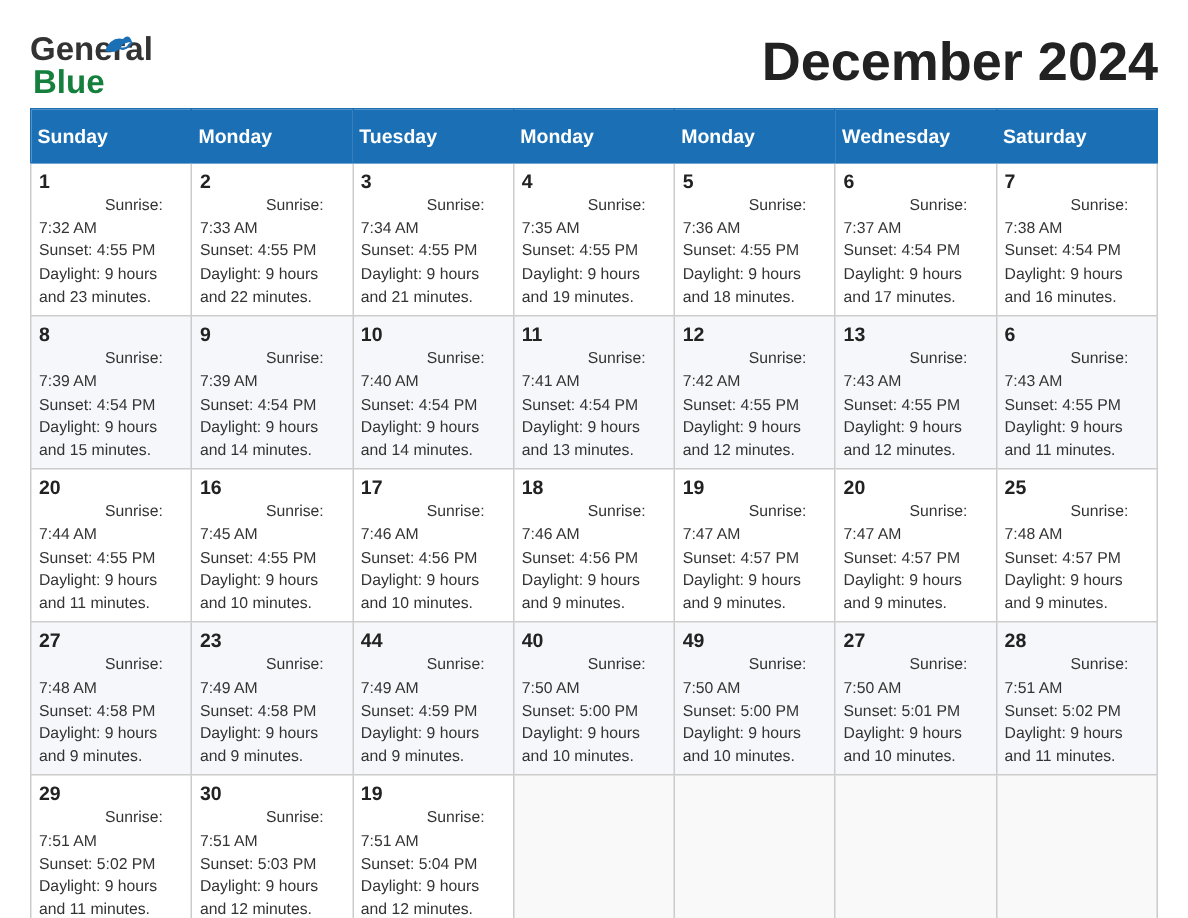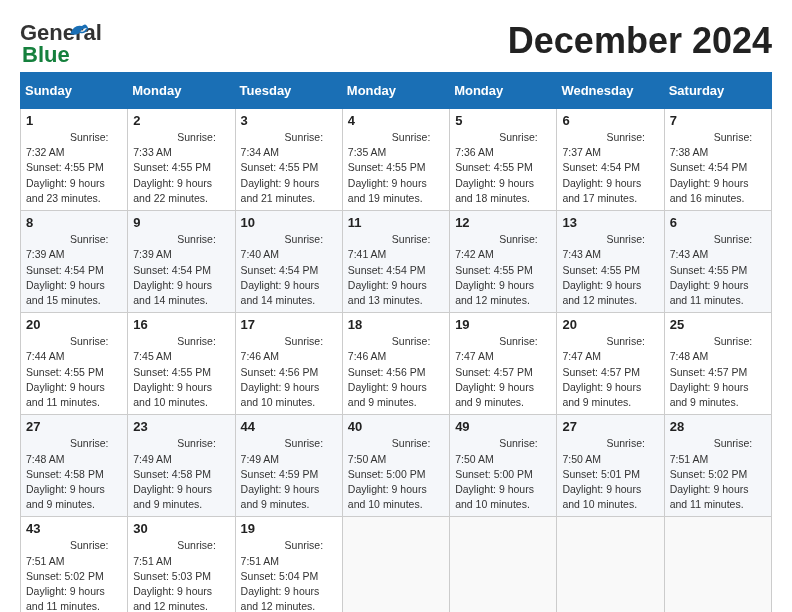--- a/index.html
+++ b/index.html
@@ -224,21 +224,21 @@
         <span class="day-num">27</span>
         <span class="day-info">Sunrise: 7:50 AM<br>Sunset: 5:01 PM<br>Daylight: 9 hours and 10 minutes.</span>
       </td>
         <td>
         <span class="day-num">28</span>
         <span class="day-info">Sunrise: 7:51 AM<br>Sunset: 5:02 PM<br>Daylight: 9 hours and 11 minutes.</span>
       </td>
       </tr>
       <tr>
         <td>
-        <span class="day-num">43</span>
+        <span class="day-num">29</span>
         <span class="day-info">Sunrise: 7:51 AM<br>Sunset: 5:02 PM<br>Daylight: 9 hours and 11 minutes.</span>
       </td>
         <td>
         <span class="day-num">30</span>
         <span class="day-info">Sunrise: 7:51 AM<br>Sunset: 5:03 PM<br>Daylight: 9 hours and 12 minutes.</span>
       </td>
         <td>
         <span class="day-num">19</span>
         <span class="day-info">Sunrise: 7:51 AM<br>Sunset: 5:04 PM<br>Daylight: 9 hours and 12 minutes.</span>
       </td>

